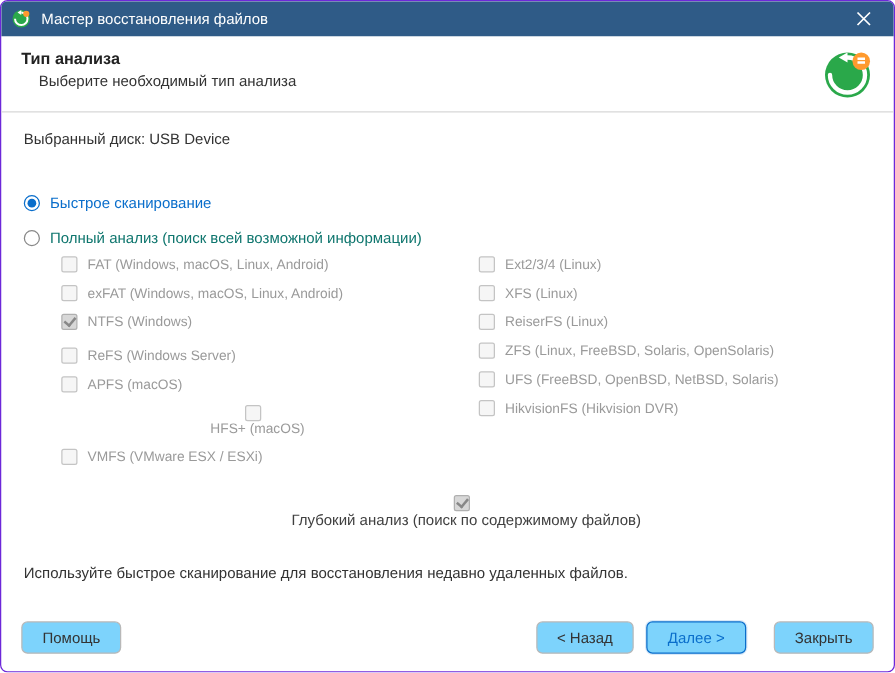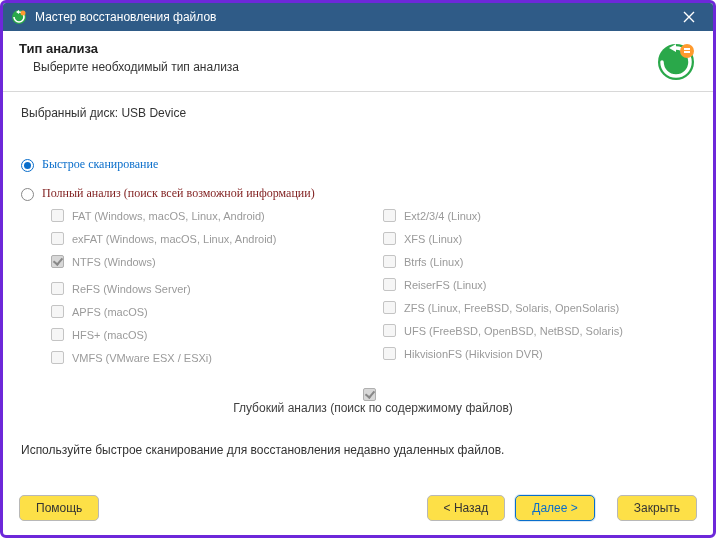--- a/index.html
+++ b/index.html
@@ -1,43 +1,43 @@
 <!DOCTYPE html>
 <html><head>
 <meta charset="utf-8">
 <style>
   * { box-sizing: border-box; margin: 0; padding: 0; }
   html, body { width: 716px; height: 538px; font-family: "Segoe UI", Tahoma, sans-serif; font-size: 12px; color: #333; background: #fff; overflow: hidden; }
-  .window { width: 716px; height: 538px; display: flex; flex-direction: column; border: 3px solid #6d28d9; border-radius: 6px; overflow: hidden; }
+  .window { width: 716px; height: 538px; display: flex; flex-direction: column; border: 1px solid #6d28d9; border-radius: 6px; overflow: hidden; }
   .titlebar { height: 28px; background: #2f5b87; color: #fff; display: flex; align-items: center; padding: 0 8px; font-size: 12px; }
   .titlebar .app-icon { width: 16px; height: 16px; margin-right: 8px; display: flex; align-items: center; justify-content: center; }
   .titlebar .title { flex: 1; }
   .titlebar .close { width: 32px; height: 28px; display: flex; align-items: center; justify-content: center; cursor: pointer; }
   .header { padding: 10px 16px 8px 16px; display: flex; align-items: flex-start; border-bottom: 1px solid #d8d8d8; }
   .header .htxt { flex: 1; }
   .header .htitle { font-weight: bold; font-size: 13px; color: #222; margin-bottom: 4px; }
   .header .hsub { font-size: 12px; color: #333; padding-left: 14px; }
   .header .hicon { width: 42px; height: 42px; margin-left: 12px; }
   .content { flex: 1; padding: 14px 18px 8px 18px; color: #444; overflow: hidden; }
   .seldisk { font-size: 12px; color: #333; margin-bottom: 37px; }
-  .radio-row { display: flex; align-items: flex-end; margin-bottom: 14px; cursor: pointer; font-family: Liberation Serif, serif; }
+  .radio-row { display: flex; align-items: center; margin-bottom: 14px; cursor: pointer; }
   .radio-dot { width: 13px; height: 13px; border: 1.5px solid #888; border-radius: 50%; margin-right: 8px; display: flex; align-items: center; justify-content: center; }
   .radio-row.selected .radio-dot { border-color: #0a6ecb; }
   .radio-row.selected .radio-dot::after { content: ""; width: 7px; height: 7px; background: #0a6ecb; border-radius: 50%; }
   .radio-row.selected .radio-label { color: #0a6ecb; font-weight: 500; }
-  .radio-label { font-size: 12px; color: #7f1d1d; }
+  .radio-label { font-size: 12px; color: #0f766e; }
   .fs-grid { display: grid; grid-template-columns: 1fr 1fr; column-gap: 20px; row-gap: 8px; margin: 6px 0 10px 30px; }
   .chk-row { display: flex; align-items: center; color: #9a9a9a; font-size: 11px; }
   .chk-box { width: 13px; height: 13px; border: 1px solid #c4c4c4; border-radius: 2px; margin-right: 8px; background: #f6f6f6; position: relative; }
   .chk-row.checked .chk-box { background: #d8d8d8; border-color: #b0b0b0; }
   .chk-row.checked .chk-box::after { content: ""; position: absolute; left: 3px; top: 0px; width: 4px; height: 7px; border: solid #888; border-width: 0 2px 2px 0; transform: rotate(40deg); }
   .deep-row { margin: 24px 0 0 30px; display: flex; align-items: center; color: #404040; font-size: 12px; flex-direction: column; }
   .hint { margin-top: 28px; font-size: 12px; color: #333; }
   .footer { padding: 12px 16px 14px 16px; display: flex; align-items: center; }
-  .btn { height: 26px; padding: 0 16px; border: 1px solid #b8b8b8; border-radius: 5px; background: #fde047; font-size: 12px; color: #333; cursor: pointer; display: inline-flex; align-items: center; justify-content: center; min-width: 70px; }
+  .btn { height: 26px; padding: 0 16px; border: 1px solid #b8b8b8; border-radius: 5px; background: #7dd3fc; font-size: 12px; color: #333; cursor: pointer; display: inline-flex; align-items: center; justify-content: center; min-width: 70px; }
   .btn.primary { border-color: #0a6ecb; color: #0a6ecb; box-shadow: 0 0 0 1px rgba(10,110,203,0.15); }
   .footer .spacer { flex: 1; }
   .footer .btn + .btn { margin-left: 10px; }
 </style>
 </head>
 <body>
 
 <div class="window">
 
   <div class="titlebar">
@@ -106,41 +106,37 @@
             <span>NTFS (Windows)</span>
           </div>
         <div class="chk-row" style="margin-top:14px;">
             <span class="chk-box"></span>
             <span>ReFS (Windows Server)</span>
           </div>
         <div class="chk-row" style="margin-top:10px;">
             <span class="chk-box"></span>
             <span>APFS (macOS)</span>
           </div>
-        <div class="chk-row" style="margin-top:10px;">
+        <div class="chk-row" style="margin-top:10px;flex-direction:column;">
             <span class="chk-box"></span>
             <span>HFS+ (macOS)</span>
           </div>
         <div class="chk-row" style="margin-top:10px;">
             <span class="chk-box"></span>
             <span>VMFS (VMware ESX / ESXi)</span>
           </div>
       </div>
       <div>
         <div class="chk-row">
             <span class="chk-box"></span>
             <span>Ext2/3/4 (Linux)</span>
           </div>
         <div class="chk-row" style="margin-top:10px;">
             <span class="chk-box"></span>
             <span>XFS (Linux)</span>
-          </div>
-        <div class="chk-row" style="margin-top:10px;">
-            <span class="chk-box"></span>
-            <span>Btrfs (Linux)</span>
           </div>
         <div class="chk-row" style="margin-top:10px;">
             <span class="chk-box"></span>
             <span>ReiserFS (Linux)</span>
           </div>
         <div class="chk-row" style="margin-top:10px;">
             <span class="chk-box"></span>
             <span>ZFS (Linux, FreeBSD, Solaris, OpenSolaris)</span>
           </div>
         <div class="chk-row" style="margin-top:10px;">

